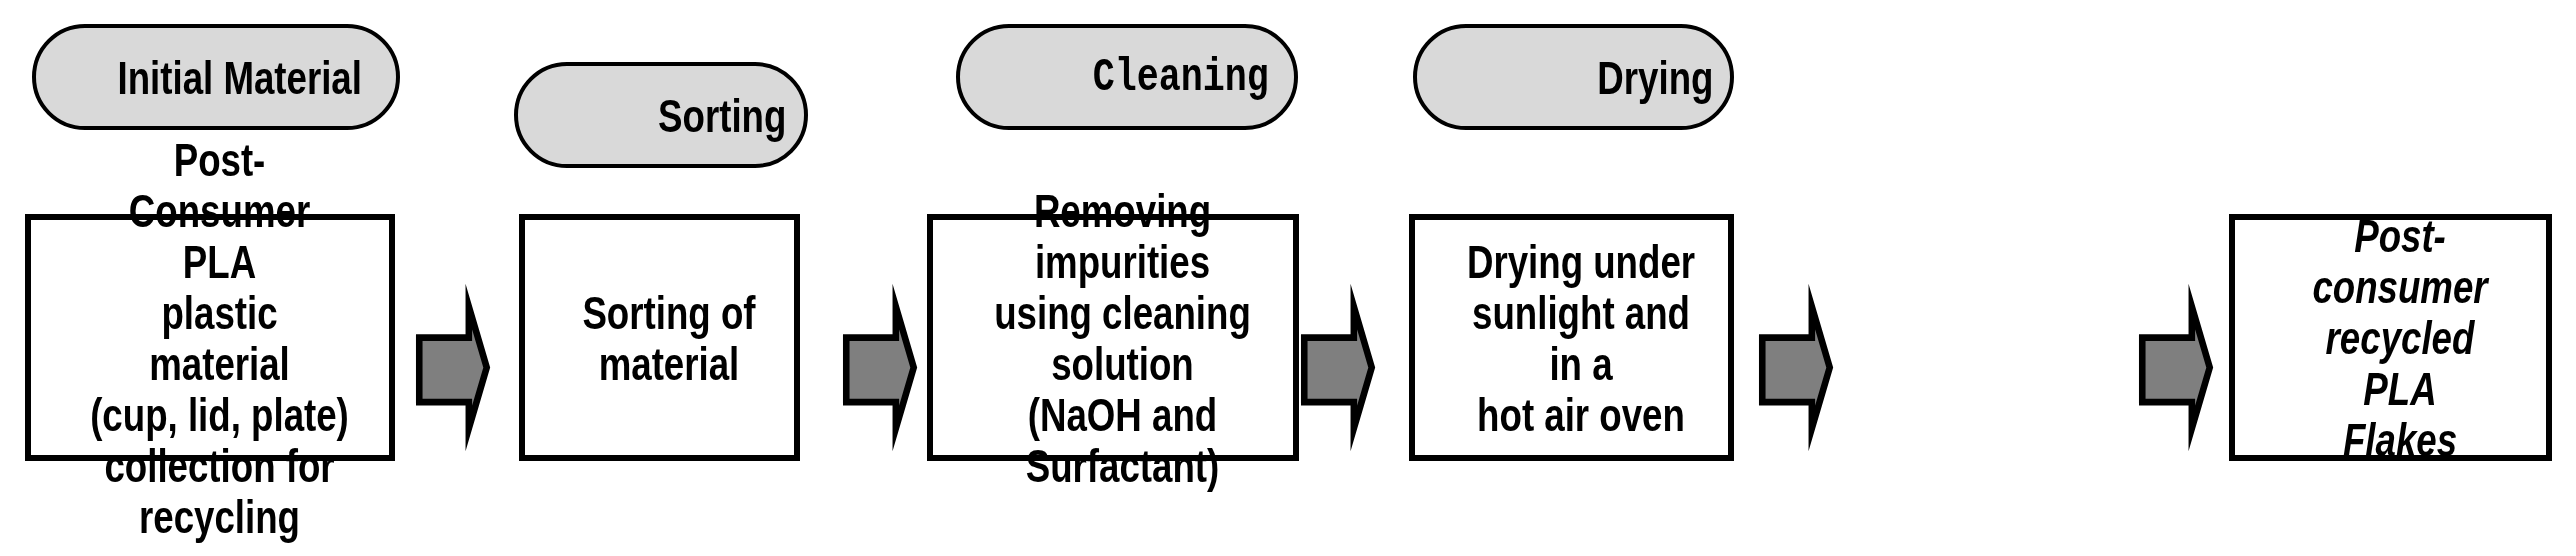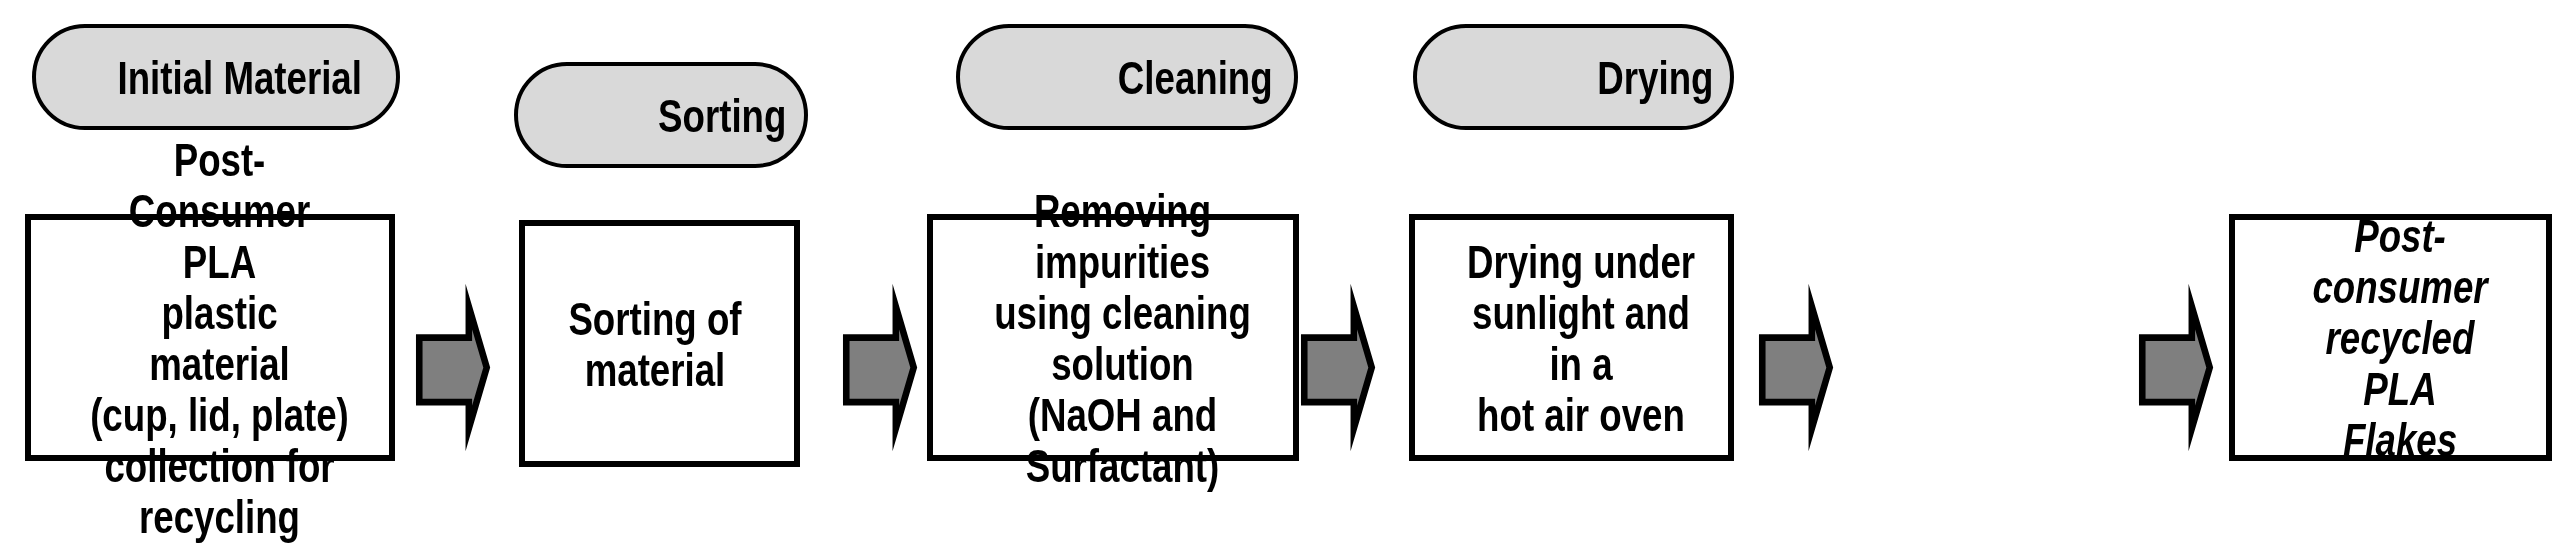--- a/index.html
+++ b/index.html
@@ -22,42 +22,42 @@
     position:absolute;top:24px;height:106px;
     background:var(--pill-fill);
     border:4.2px solid var(--pill-border);
     border-radius:63px;
     display:flex;align-items:center;justify-content:flex-end;
   }
   .procbox{
     position:absolute;top:214px;height:247px;
     background:var(--box-fill);
     border:6.6px solid var(--box-border);
-    display:flex;align-items:center;justify-content:flex-start;padding-left:19px;
+    display:flex;align-items:center;justify-content:center;padding-left:19px;
   }
   .label{
     display:inline-block;
     font-size:47px;font-weight:700;line-height:51px;
     text-align:center;white-space:pre-line;
     transform:scaleX(0.78);transform-origin:center;
     color:var(--text);
   }
   .flow-arrow{position:absolute;top:303px;width:76px;height:129px;}
   .flow-arrow svg{display:block;width:76px;height:129px;overflow:visible;}
   .flow-arrow polygon{
     fill:var(--arrow-fill);
     stroke:var(--arrow-stroke);
     stroke-width:11;
     stroke-miterlimit:12;
     stroke-linejoin:miter;
   }
   
   .pill-1{left:32px;width:368px;}   .box-1{left:25px;width:370px;}
-  .pill-2{left:514px;width:294px;margin-top:38px;}  .box-2{left:519px;width:281px;margin-top:6px;}
-  .pill-3{left:956px;width:342px;} .box-3{left:927px;width:372px;}
+  .pill-2{left:514px;width:294px;margin-top:38px;}  .box-2{left:519px;width:281px;}
+  .pill-3{left:956px;width:342px;font-family:Liberation Mono, monospace;} .box-3{left:927px;width:372px;}
   .pill-4{left:1413px;width:321px;} .box-4{left:1409px;width:325px;}
   .pill-5{left:1845px;width:273px;} .box-5{left:1855px;width:263px;}
   .pill-6{left:2229px;width:322px;} .box-6{left:2229px;width:323px;font-style:italic;}
   .arrow-1{left:415px;} .arrow-2{left:842px;} .arrow-3{left:1300px;}
   .arrow-4{left:1758px;} .arrow-5{left:2138px;}
 </style>
 </head>
 <body>
 
 <div class="canvas">

